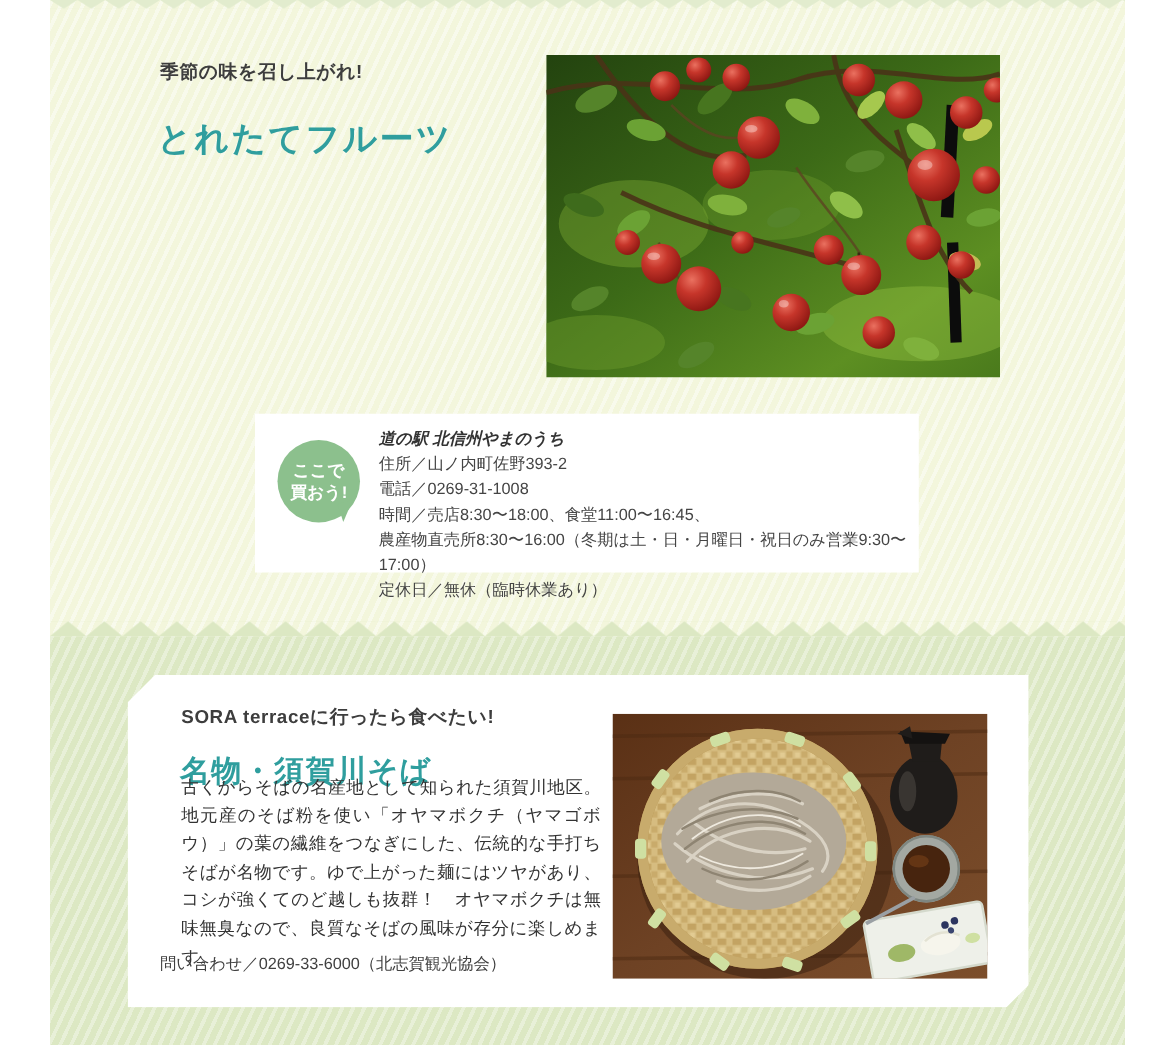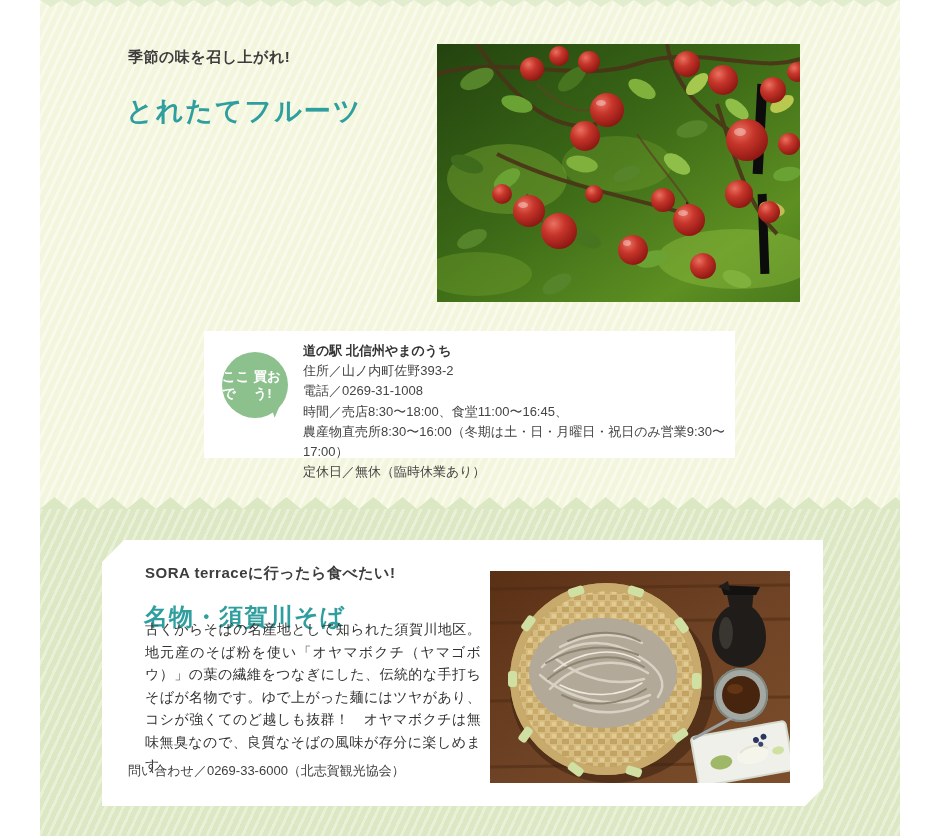--- a/index.html
+++ b/index.html
@@ -17,27 +17,27 @@
   .fruits-title{left:86px;top:70px;font-size:27px;margin-top:23px;}
   .bodytext{position:absolute;margin:0;font-size:14px;line-height:22.6px;color:#333333;
             text-align:justify;letter-spacing:.2px;}
   .fruits-body{left:88px;top:116px;width:300px;}
   .photo{position:absolute;display:block;}
   .apples-photo{left:397px;top:44px;width:363px;height:258px;}
   
   .info-box{position:absolute;left:164px;top:331px;width:531px;height:127px;background:#ffffff;}
   .badge{position:absolute;left:18px;top:21px;width:66px;height:66px;border-radius:50%;
          background:#8cc08d;color:#ffffff;font-weight:bold;font-size:13.5px;line-height:17px;
-         display:flex;flex-direction:row;align-items:center;justify-content:center;}
+         display:flex;flex-direction:column;align-items:center;justify-content:center;}
   .badge-tail{position:absolute;left:68px;top:70px;width:0;height:0;
               border-top:15px solid #8cc08d;border-right:13px solid transparent;
               transform:rotate(-18deg);}
   .info-lines{position:absolute;left:99px;top:10px;font-size:13px;line-height:20.2px;color:#444444;}
   .info-lines p{margin:0;}
-  .info-title{font-weight:bold;color:#333333;}
+  .info-title{font-weight:bold;color:#333333;font-style:italic;}
   
   .section-bottom{position:absolute;left:0;top:497px;width:100%;height:339px;}
   .zigzag-divider{position:absolute;top:0;left:0;width:100%;height:12px;display:block;}
   .section-bottom-fill{position:absolute;left:0;top:12px;right:0;bottom:0;
         background-color:#dce8c3;
         background-image:repeating-linear-gradient(115deg,rgba(255,255,255,.35) 0 3px,rgba(255,255,255,0) 3px 8px);}
   .card{position:absolute;left:62px;top:43px;width:721px;height:266px;background:#ffffff;
         clip-path:polygon(22px 0,100% 0,100% calc(100% - 18px),calc(100% - 18px) 100%,0 100%,0 22px);}
   .soba-kicker{left:43px;top:24px;}
   .soba-title{left:42px;top:44px;font-size:24px;letter-spacing:1px;margin-top:17px;}

